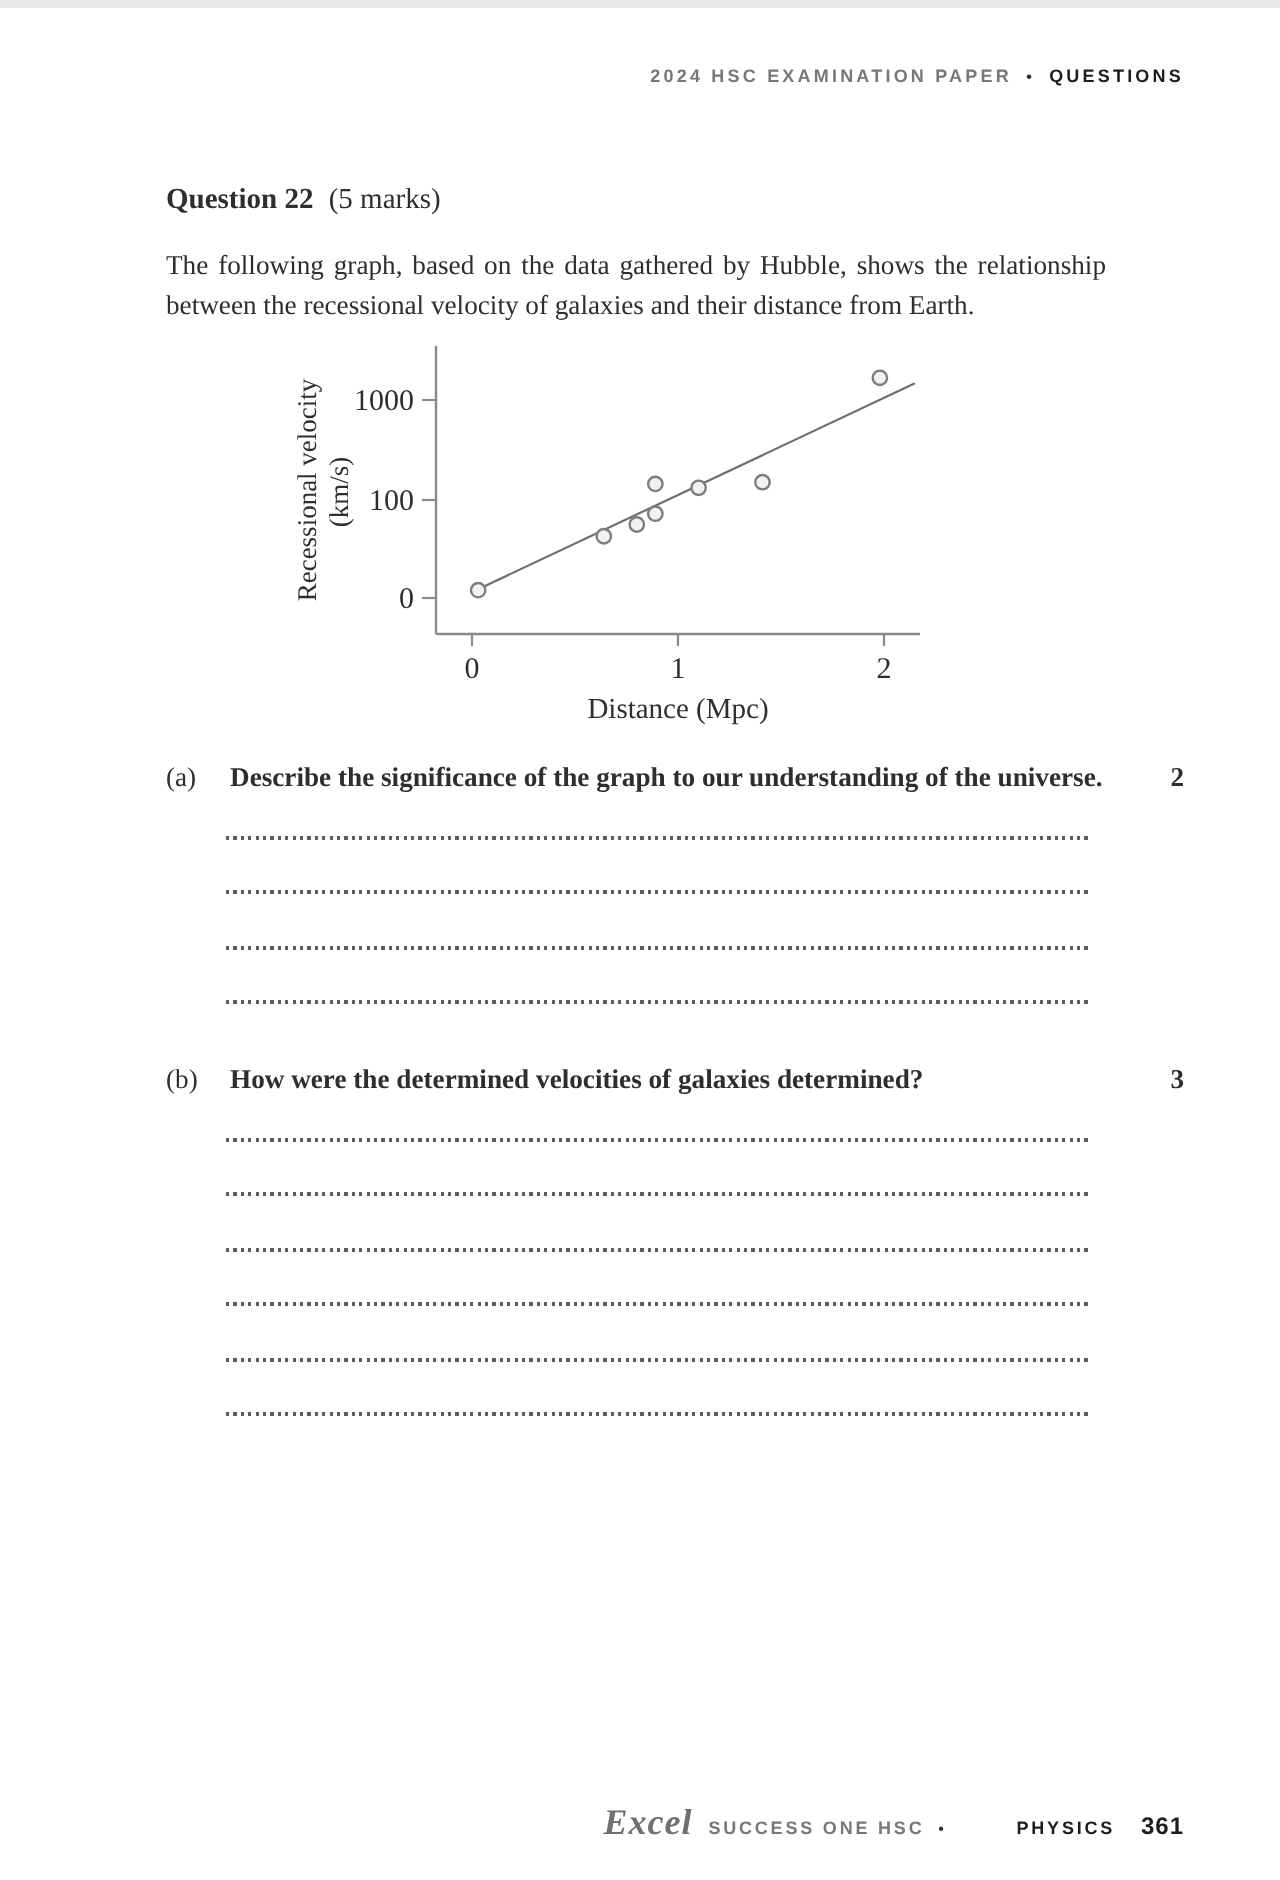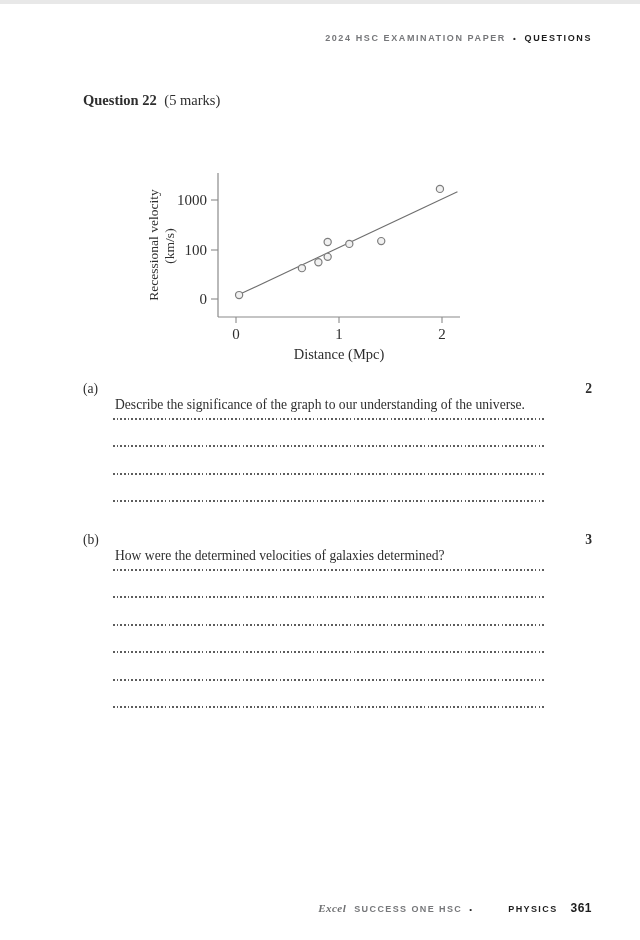--- a/index.html
+++ b/index.html
@@ -22,39 +22,39 @@
   .q-title .num{font-weight:bold;}
   .q-title .marks{margin-left:4px;}
   
   .intro{position:absolute;left:83px;top:119px;width:470px;font-size:13.6px;line-height:19.5px;}
   .intro .l1{text-align:justify;text-align-last:justify;}
   
   .chart-wrap{position:absolute;left:140px;top:163px;width:330px;height:198px;}
   
   .part-row{position:absolute;left:83px;right:48px;font-size:13.6px;}
   .part-row .plabel{position:absolute;left:0;top:0;}
-  .part-row .ptext{position:absolute;left:32px;top:16px;width:440px;}
+  .part-row .ptext{position:absolute;left:32px;top:0;width:440px;font-weight:bold;}
   .part-row .pmarks{position:absolute;right:0;top:0;font-weight:bold;}
   .row-a{top:377px;}
   .row-b{top:528px;}
   .answer-lines{position:absolute;left:113px;width:433px;}
   .lines-a{top:414px;}
   .lines-b{top:565px;}
   .dotted-line{
     height:1.7px;margin-bottom:25.8px;
     background-image:repeating-linear-gradient(90deg,#5c5c5c 0 1.6px,transparent 1.6px 3.7px);
   }
   
   .ftr{
     position:absolute;top:897px;right:48px;white-space:nowrap;
     font-family:"Liberation Sans", sans-serif;font-size:9px;letter-spacing:1.4px;
   }
   .ftr .brand{
     font-family:"Liberation Serif", serif;font-style:italic;font-weight:bold;
-    font-size:11px;color:#6f7072;letter-spacing:0.5px;margin-right:4px;
+    font-size:18px;color:#6f7072;letter-spacing:0.5px;margin-right:4px;
   }
   .ftr .series{color:#76777a;font-weight:bold;text-align:right;}
   .ftr .bullet{color:#2c2c2c;margin:0 3px;font-size:8px;}
   .ftr .subject{color:#1d1d1d;font-weight:bold;padding-left:28px;}
   .ftr .pageno{
     font-family:Liberation Sans, sans-serif;font-weight:bold;color:#1d1d1d;
     font-size:12px;letter-spacing:0.5px;margin-left:9px;
   }
   text{font-family:"Liberation Serif", serif;fill:#2e2e2e;}
 </style>
@@ -67,20 +67,24 @@
     <span class="muted">2024 HSC EXAMINATION PAPER</span>
     <span class="bullet">•</span>
     <span class="strong">QUESTIONS</span>
   </div>
 
   <div class="q-title">
     <span class="num">Question 22</span>
     <span class="marks">(5 marks)</span>
   </div>
 
+  <div class="intro">
+    <div class="l1">The following graph, based on the data gathered by Hubble, shows the relationship</div>
+    <div class="l2">between the recessional velocity of galaxies and their distance from Earth.</div>
+  </div>
 
   <div class="chart-wrap">
     <svg id="chart-svg" width="330" height="198" viewBox="0 0 330 198">
         <line x1="78" y1="6" x2="78" y2="150" stroke="#8a8a8a" stroke-width="1.2"></line>
         <line x1="78" y1="150" x2="320" y2="150" stroke="#8a8a8a" stroke-width="1.2"></line>
         <line x1="71" y1="132" x2="78" y2="132" stroke="#8a8a8a" stroke-width="1.1"></line>
         <text x="67" y="137" text-anchor="end" font-size="15">0</text>
         <line x1="71" y1="83" x2="78" y2="83" stroke="#8a8a8a" stroke-width="1.1"></line>
         <text x="67" y="88" text-anchor="end" font-size="15">100</text>
         <line x1="71" y1="33" x2="78" y2="33" stroke="#8a8a8a" stroke-width="1.1"></line>

